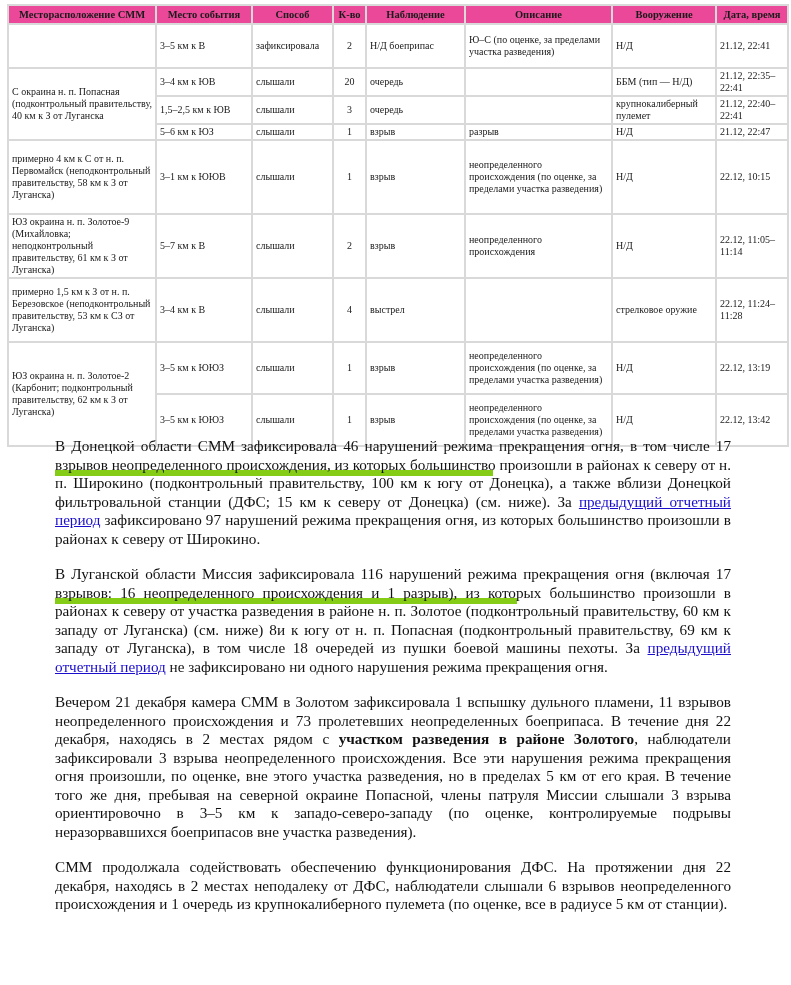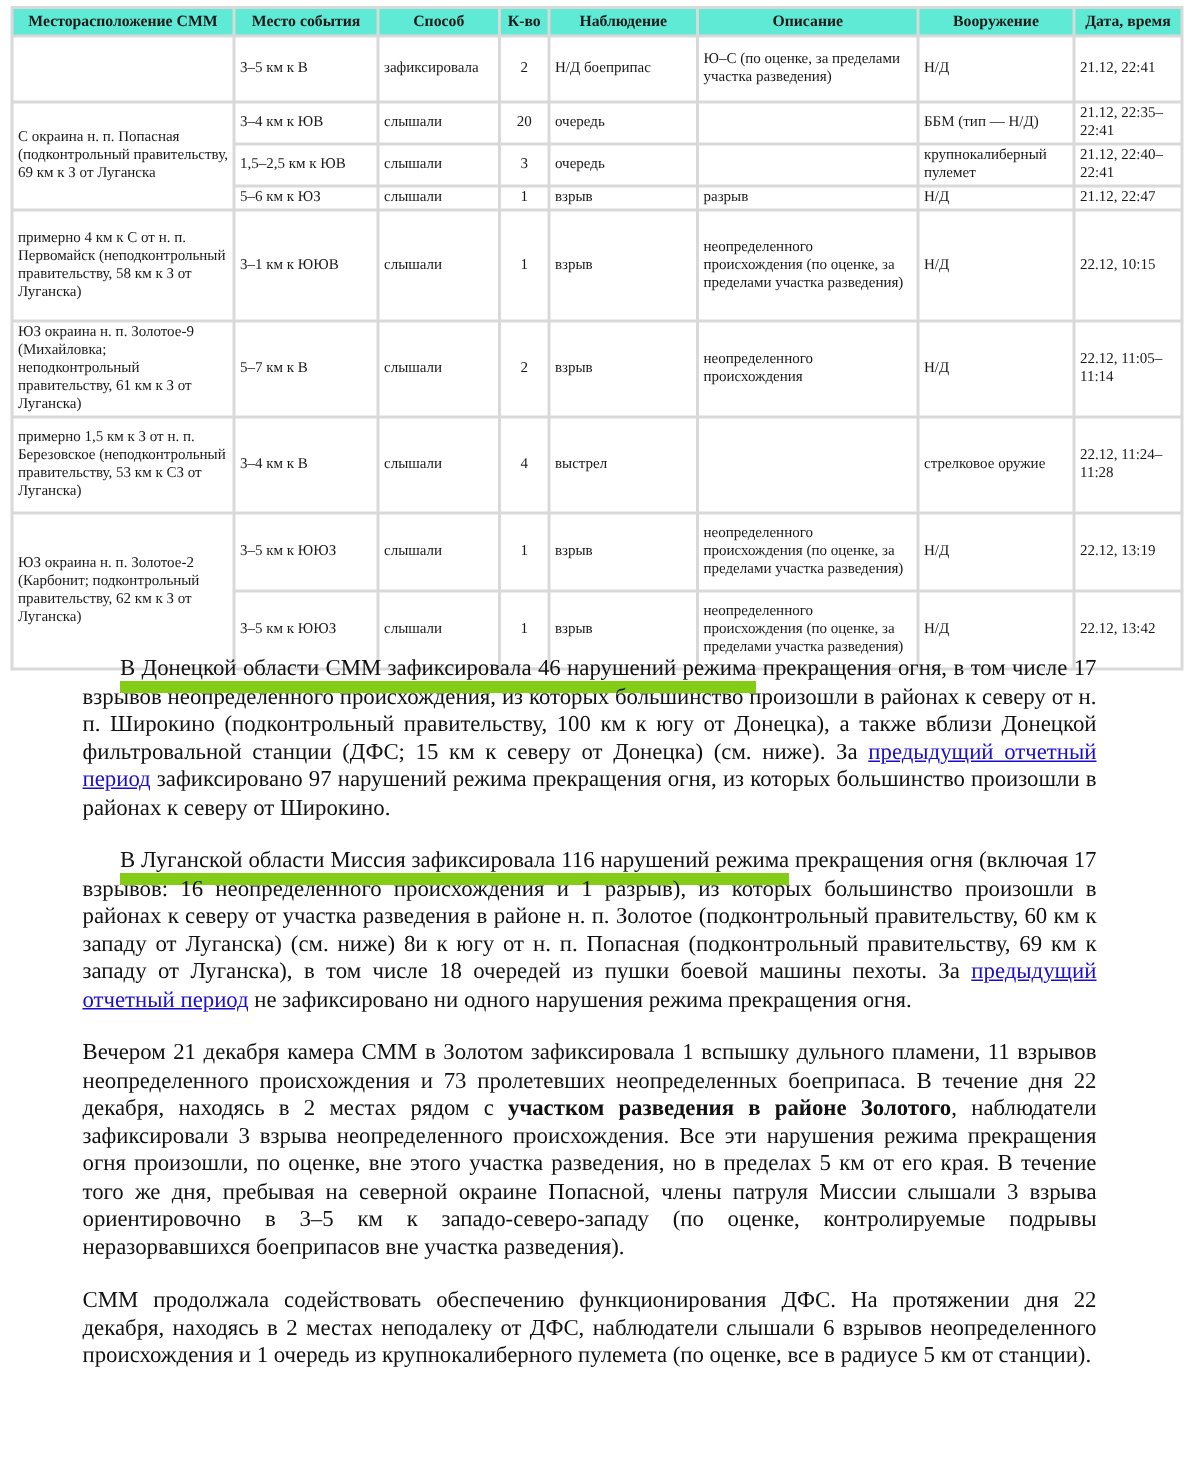--- a/index.html
+++ b/index.html
@@ -1,24 +1,24 @@
 <!DOCTYPE html>
 <html><head>
 <meta charset="utf-8">
 <style>
   html, body { margin: 0; padding: 0; background: #ffffff; }
   body { width: 791px; height: 985px; overflow: hidden; position: relative; font-family: "Liberation Serif", "DejaVu Serif", serif; color: #1a1a1a; }
   .tbl-wrap { position: absolute; left: 7px; top: 4px; width: 780px; }
   table.ev { border-collapse: separate; border-spacing: 2px; background: #d9d9d9; width: 780px; table-layout: fixed; font-size: 10px; line-height: 12px; }
-  table.ev th { background: #5eead4; font-weight: bold; font-size: 10.5px; text-align: center; padding: 2px 3px; height: 13px; }
+  table.ev th { background: #ec4899; font-weight: bold; font-size: 10.5px; text-align: center; padding: 2px 3px; height: 13px; }
   table.ev td { background: #ffffff; padding: 1px 3px; vertical-align: middle; }
   table.ev td.num { text-align: center; }
   .paras { position: absolute; left: 55px; top: 437px; width: 676px; font-size: 15.2px; line-height: 18.5px; text-align: justify; color: #111; }
   .paras p { margin: 0 0 17px 0; }
-  .red-ul { text-decoration: none; border-bottom: 8px solid #84cc16; padding-bottom: 0px; margin-left: 25px; }
+  .red-ul { text-decoration: none; border-bottom: 6px solid #84cc16; padding-bottom: 16px; }
   a.lnk { color: #1a0dcc; text-decoration: underline; }
   b { font-weight: bold; }
 </style>
 </head>
 <body>
 
 <div class="tbl-wrap">
 <table class="ev">
   <colgroup>
     <col style="width:146px">
@@ -47,21 +47,21 @@
       <td></td>
       <td>3–5 км к В</td>
       <td>зафиксировала</td>
       <td class="num">2</td>
       <td>Н/Д боеприпас</td>
       <td>Ю–С (по оценке, за пределами участка разведения)</td>
       <td>Н/Д</td>
       <td>21.12, 22:41</td>
     </tr>
     <tr style="height:26px">
-      <td rowspan="3">С окраина н. п. Попасная (подконтрольный правительству, 69 км к З от Луганска</td>
+      <td rowspan="3">С окраина н. п. Попасная (подконтрольный правительству, 40 км к З от Луганска</td>
       <td>3–4 км к ЮВ</td>
       <td>слышали</td>
       <td class="num">20</td>
       <td>очередь</td>
       <td></td>
       <td>ББМ (тип — Н/Д)</td>
       <td>21.12, 22:35–22:41</td>
     </tr>
     <tr style="height:26px">
       <td>1,5–2,5 км к ЮВ</td>

